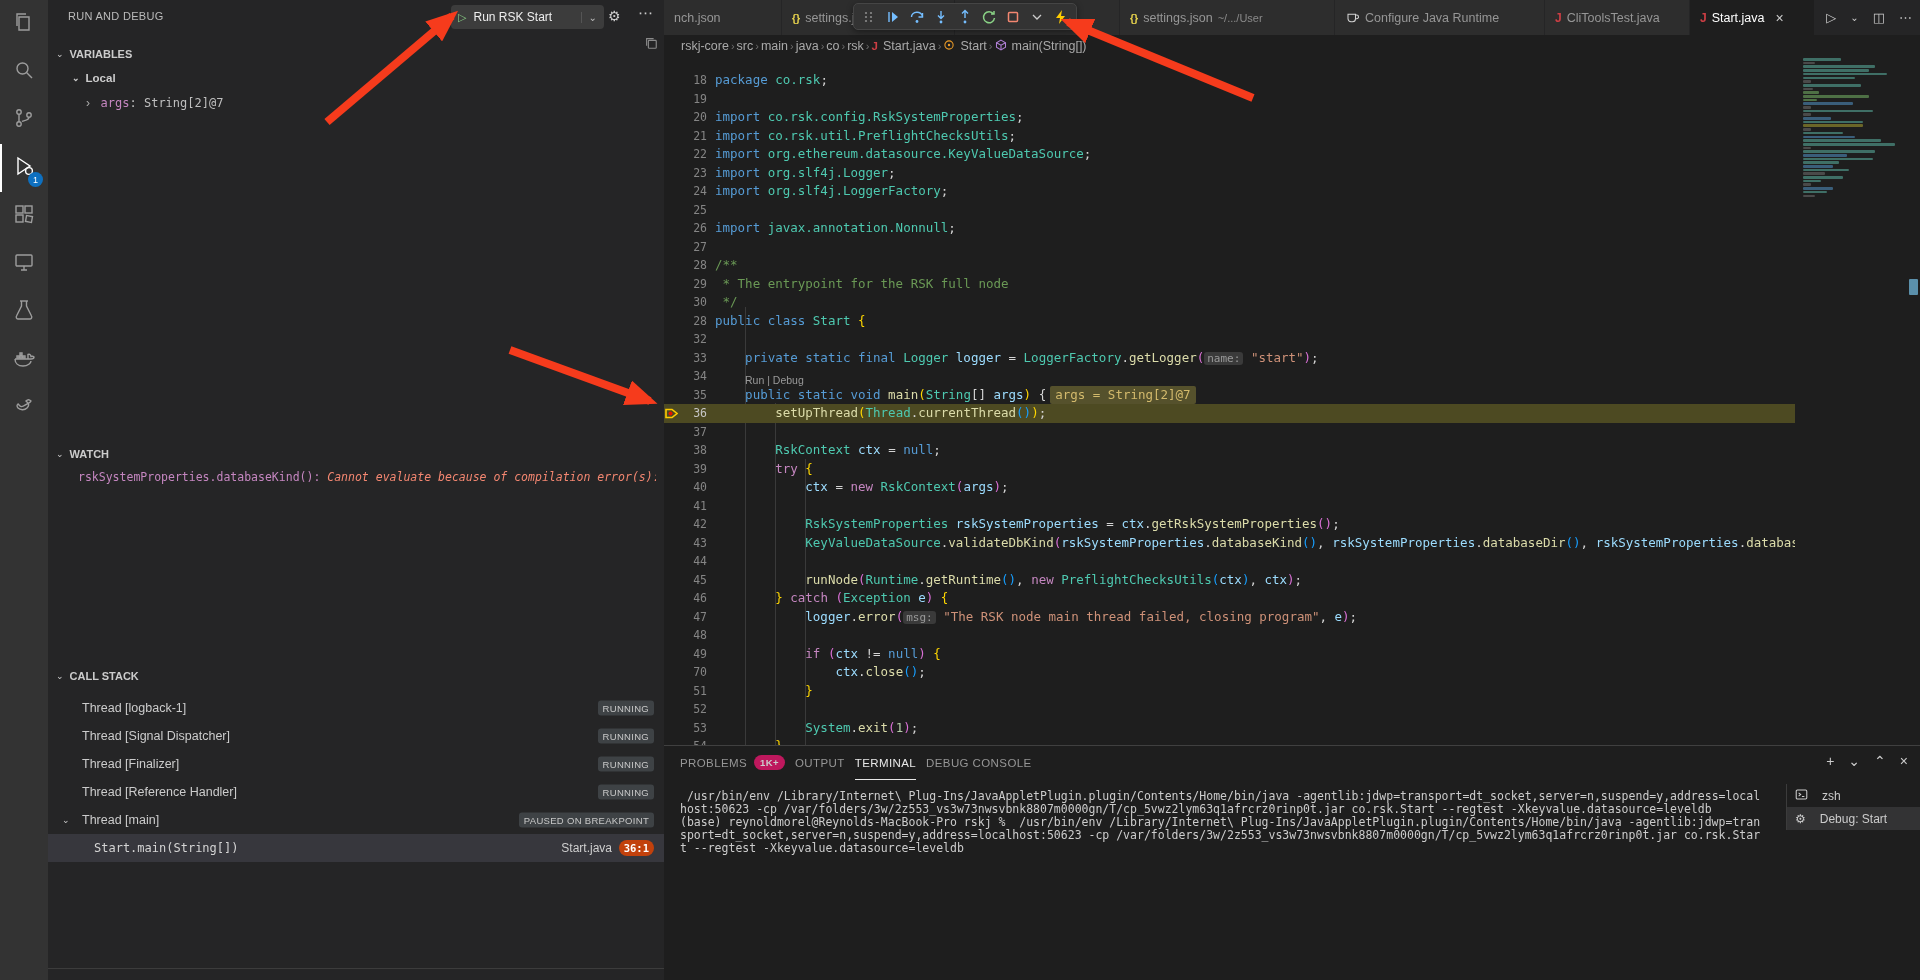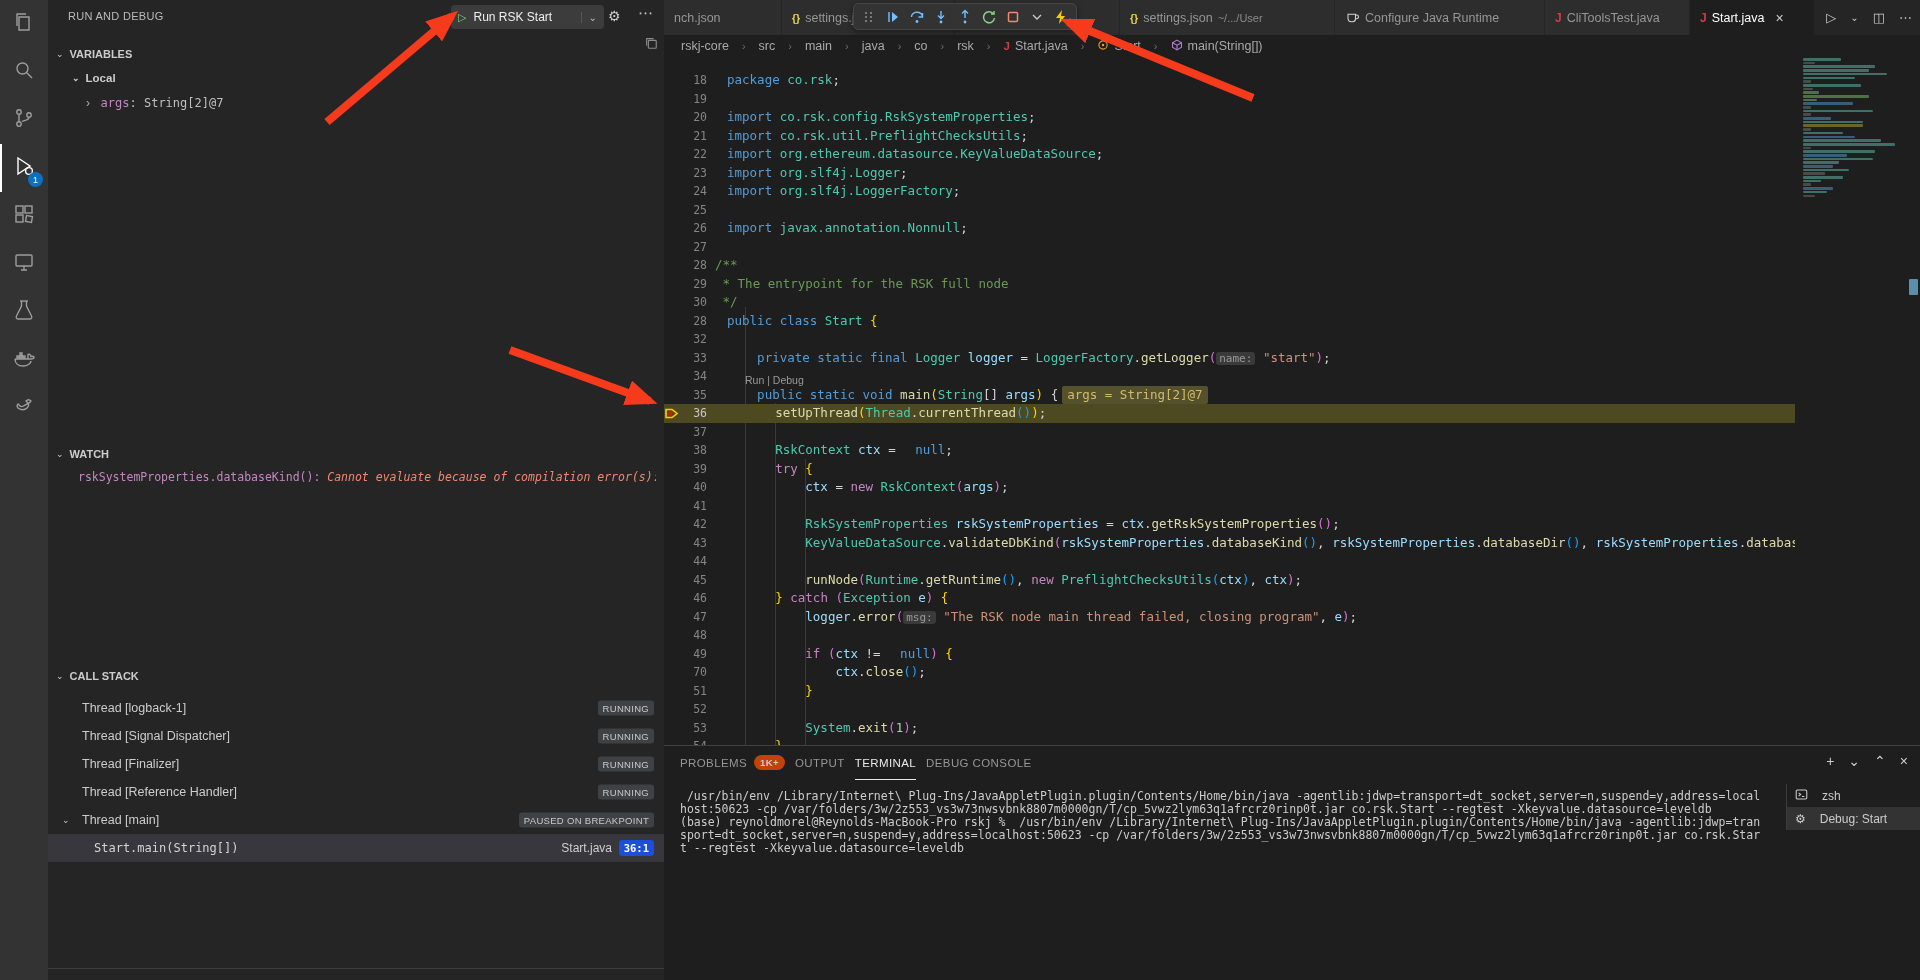--- a/index.html
+++ b/index.html
@@ -33,70 +33,70 @@
   .var-val{color:#bfbfbf;}
   .watch-row{position:absolute;left:30px;top:470px;width:578px;white-space:nowrap;overflow:hidden;font-size:11.5px;font-family:"DejaVu Sans Mono",monospace;cursor:pointer;}
   .watch-expr{color:#c586c0;}
   .watch-err{color:#f48771;font-style:italic;}
   .cs-rows{position:absolute;left:0;top:694px;width:616px;}
   .cs-row{height:28px;display:flex;align-items:center;padding-left:34px;position:relative;font-size:12.5px;color:#ccc;cursor:pointer;}
   .cs-row .tw{position:absolute;left:14px;font-size:9px;color:#ccc;}
   .badge{position:absolute;right:10px;top:50%;transform:translateY(-50%);background:#3e4245;color:#c8c8c8;font-size:9.5px;padding:2px 5px;border-radius:3px;letter-spacing:.3px;text-align:right;}
   .cs-frame{height:28px;background:#37373d;display:flex;align-items:center;padding-left:46px;font-size:12px;color:#d4d4d4;font-family:"DejaVu Sans Mono",monospace;position:relative;cursor:pointer;}
   .cs-frame .file{position:absolute;right:52px;font-family:"Liberation Sans",sans-serif;color:#cfcfcf;font-size:12px;}
-  .pos-badge{position:absolute;right:10px;background:#1d4ed8;color:#fff;font-size:10.5px;font-weight:bold;padding:2px 5px;border-radius:3px;}
+  .pos-badge{position:absolute;right:10px;background:#c2410c;color:#fff;font-size:10.5px;font-weight:bold;padding:2px 5px;border-radius:8px;}
   .bp-strip{position:absolute;left:0;top:968px;width:616px;height:12px;border-top:1px solid #3c3c3c;background:#252526;}
 
   
   .editor{position:absolute;left:664px;top:0;right:0;height:745px;background:#1e1e1e;}
   .tabbar{height:35px;background:#252526;display:flex;position:relative;}
   .tab{height:35px;display:flex;align-items:center;gap:5px;padding:0 10px;font-size:12.5px;color:#969696;background:#2d2d2d;border-right:1px solid #252526;white-space:nowrap;overflow:hidden;cursor:pointer;flex:none;}
   .tab.active{background:#1e1e1e;color:#fff;}
   .ico-json{color:#e8d44d;font-size:10.5px;font-weight:bold;}
   .ico-java{color:#cc3e44;font-size:12px;font-weight:bold;}
   .tab .sub{font-size:11px;color:#8a8a8a;}
   .tab .close{margin-left:6px;color:#ccc;font-size:14px;cursor:pointer;}
   .tab svg.cup{width:15px;height:15px;stroke:#d4d4d4;fill:none;stroke-width:1.4;}
   .ed-actions{position:absolute;right:8px;top:0;height:35px;display:flex;align-items:center;gap:14px;color:#ccc;font-size:13px;background:#252526;padding-left:8px;}
   .ed-actions span{cursor:pointer;}
-  .breadcrumbs{height:22px;display:flex;align-items:center;font-size:12.5px;color:#a9a9a9;padding-left:17px;gap:13px;white-space:nowrap;}
+  .breadcrumbs{height:22px;display:flex;align-items:center;font-size:12.5px;color:#a9a9a9;padding-left:17px;gap:2px;white-space:nowrap;}
   .bc-sep{color:#6e6e6e;font-size:11px;}
   .bc-item{display:flex;gap:5px;align-items:center;cursor:pointer;}
   .bc-java{color:#cc3e44;font-weight:bold;font-size:11.5px;}
   .bc-class svg,.bc-method svg{width:12px;height:12px;}
 
   .code{position:absolute;left:0;top:57px;right:125px;bottom:0;overflow:hidden;}
   .line{height:18.5px;display:flex;white-space:pre;font-family:"DejaVu Sans Mono",monospace;font-size:12.5px;line-height:18.5px;position:relative;}
   .line .bp{width:14px;flex:none;display:flex;align-items:center;justify-content:center;}
   .line .num{width:29px;flex:none;text-align:right;color:#858585;font-size:11.5px;}
   .line .sp{width:8px;flex:none;}
   .line.current{background:#4d4a22;}
   .line.current .num{color:#c6c6c6;}
-  .c-kw{color:#569cd6;margin-left:12px;} .c-ctrl{color:#c586c0;} .c-type{color:#4ec9b0;}
+  .c-kw{color:#569cd6;} .c-ctrl{color:#c586c0;} .c-type{color:#4ec9b0;}
   .c-fn{color:#dcdcaa;} .c-var{color:#9cdcfe;} .c-str{color:#ce9178;}
   .c-com{color:#6a9955;} .c-pl{color:#d4d4d4;} .c-num{color:#b5cea8;}
   .c-b1{color:#ffd700;} .c-b2{color:#da70d6;} .c-b3{color:#179fff;}
   .c-hint{background:#3a3a3a;color:#999;border-radius:3px;padding:0 3px;font-size:11px;}
   .chip{background:#55512c;color:#d3ba6c;padding:0 5px;margin-left:4px;border-radius:2px;}
   .codelens{position:absolute;left:81px;top:317px;font-size:10.5px;color:#999999;font-family:"Liberation Sans",sans-serif;cursor:pointer;z-index:2;}
   .iguide{position:absolute;width:1px;background:#3a3a3a;}
 
   
   .minimap{position:absolute;top:57px;right:13px;width:112px;bottom:0;background:#1e1e1e;cursor:pointer;}
   .mm-row{height:2.6px;margin:1.1px 4px 0 8px;border-radius:1px;}
   .mm-teal{background:#3f6f66;} .mm-green{background:#4e7045;} .mm-blue{background:#3a5e7a;} .mm-gray{background:#4a4a4a;} .mm-olive{background:#6b6628;}
   .overview{position:absolute;top:57px;right:0;width:13px;bottom:0;}
   .ov-mark{position:absolute;left:2px;width:9px;height:16px;background:#5b90ab;border-radius:1px;}
 
   
   .panel{position:absolute;left:664px;top:745px;right:0;height:235px;background:#1e1e1e;border-top:1px solid #404040;}
   .panel-tabs{height:34px;display:flex;align-items:center;padding-left:16px;gap:10px;}
   .ptab{font-size:11.5px;letter-spacing:.4px;color:#969696;height:34px;display:flex;align-items:center;gap:7px;cursor:pointer;border-bottom:1px solid transparent;}
   .ptab.active{color:#e7e7e7;border-bottom:1px solid #e7e7e7;}
-  .pbadge{background:#c2410c;color:#ccc;font-size:9.5px;padding:2px 6px;border-radius:9px;font-weight:bold;}
+  .pbadge{background:#be185d;color:#ccc;font-size:9.5px;padding:2px 6px;border-radius:9px;font-weight:bold;}
   .panel-actions{position:absolute;right:12px;top:7px;display:flex;gap:14px;color:#ccc;font-size:14px;}
   .panel-actions span{cursor:pointer;}
   .term{position:absolute;left:16px;top:44px;width:1104px;color:#ccc;}
   .term div{font-family:"DejaVu Sans Mono",monospace;font-size:11.5px;line-height:13px;white-space:pre-wrap;word-break:break-all;}
   .term-list{position:absolute;right:0;top:38px;width:134px;border-left:1px solid #3c3c3c;}
   .tl-row{height:23px;display:flex;align-items:center;gap:14px;padding-left:8px;font-size:12px;color:#ccc;cursor:pointer;}
   .tl-row.sel{background:#333334;}
   .tl-row svg{width:13px;height:13px;stroke:#ccc;fill:none;stroke-width:1.3;}
   .tl-gear{font-size:12px;color:#ccc;}
 

